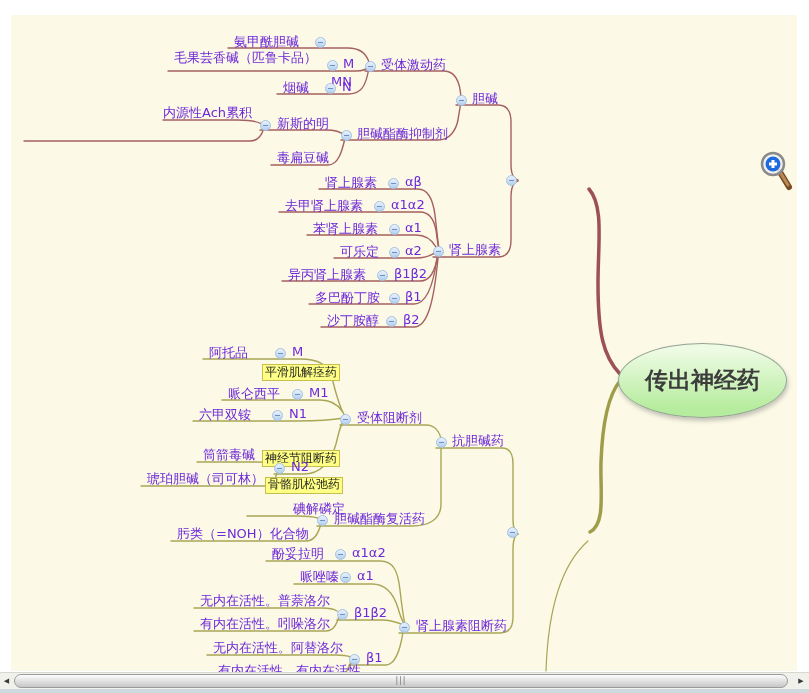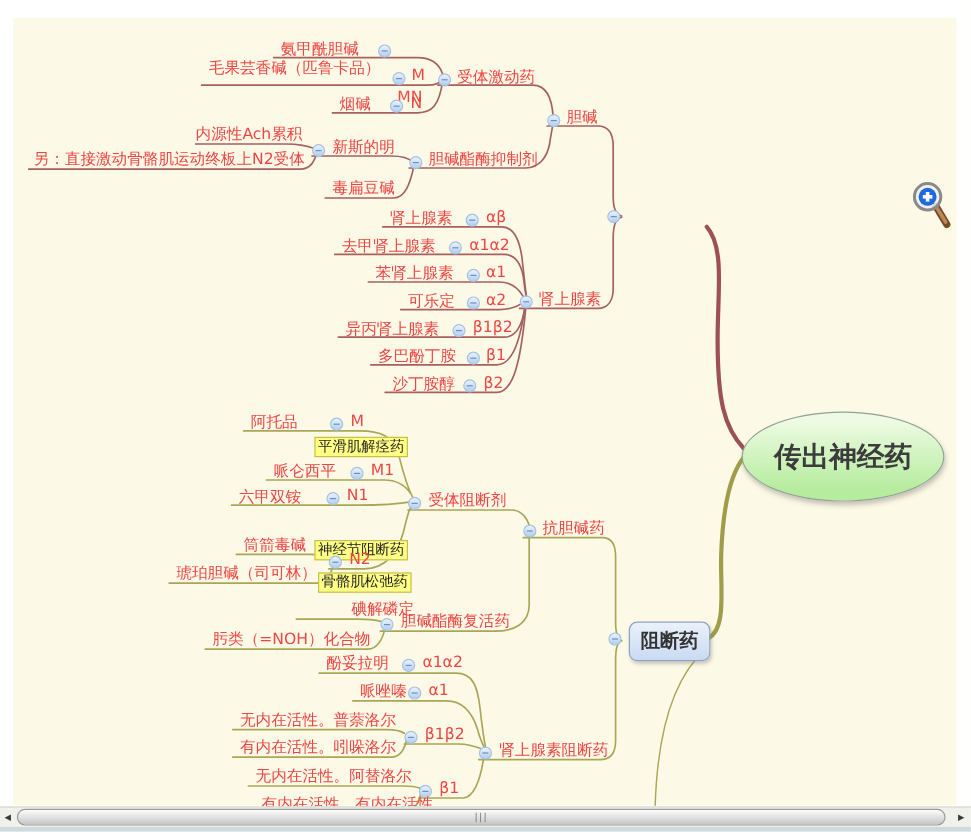--- a/index.html
+++ b/index.html
@@ -1,21 +1,21 @@
 <!DOCTYPE html>
 <html><head>
 <meta charset="utf-8">
 <style>
   html,body{margin:0;padding:0}
   body{width:809px;height:693px;position:relative;background:#ffffff;overflow:hidden;
        font-family:"DejaVu Sans","Liberation Sans",sans-serif;}
   #canvas{position:absolute;left:11px;top:15px;width:786px;height:656px;background:#fcfae6;}
   #edges{position:absolute;left:0;top:0;width:809px;height:693px;pointer-events:none;}
   #nodes{position:absolute;left:0;top:0;width:809px;height:693px;}
-  .node-label{position:absolute;font-size:13px;line-height:15px;color:#ef4444;white-space:nowrap;}
+  .node-label{position:absolute;font-size:13px;line-height:15px;color:#6d28d9;white-space:nowrap;}
   .main-node{position:absolute;width:66px;height:31px;display:flex;align-items:center;justify-content:center;
        font-size:16px;font-weight:bold;color:#333;
        background:linear-gradient(180deg,#eaf1fb,#c9daf2);
        border:1px solid #8ea2c4;border-radius:7px;box-shadow:1px 2px 3px rgba(110,110,110,.35);}
   .root-node{position:absolute;width:167px;height:73px;display:flex;align-items:center;justify-content:center;
        font-size:23px;font-weight:bold;color:#3c3c3c;
        background:linear-gradient(180deg,#eefbe4 8%,#b6ec9e 88%);
        border:1.5px solid #93a393;border-radius:50%;box-shadow:1px 3px 4px rgba(110,110,110,.4);}
   .callout{position:absolute;font-size:12px;line-height:15px;background:#ffff86;border:1px solid #c6bf4e;
        color:#1f1f1f;padding:0 2px;white-space:nowrap;}
@@ -104,21 +104,20 @@
     <span class="minus" style="left: 327px; top: 60px;"></span>
     <div class="node-label" style="left: 174px; top: 50px;">毛果芸香碱（匹鲁卡品）</div>
     <div class="node-label" style="left: 342px; top: 79px;">N</div>
     <span class="minus" style="left: 325px; top: 83px;"></span>
     <div class="node-label" style="left: 283px; top: 80px;">烟碱</div>
     <div class="node-label" style="left: 357px; top: 126px;">胆碱酯酶抑制剂</div>
     <span class="minus" style="left: 341px; top: 130px;"></span>
     <div class="node-label" style="left: 277px; top: 116px;">新斯的明</div>
     <span class="minus" style="left: 260px; top: 120px;"></span>
     <div class="node-label" style="left: 163px; top: 105px;">内源性Ach累积</div>
-    <div class="node-label" style="left: 28px; top: 126px;">另：直接激动骨骼肌运动终板上N2受体</div>
     <div class="node-label" style="left: 277px; top: 150px;">毒扁豆碱</div>
     <div class="node-label" style="left: 449px; top: 242px;">肾上腺素</div>
     <span class="minus" style="left: 433px; top: 246px;"></span>
     <div class="node-label" style="left: 405px; top: 174px;">αβ</div>
     <span class="minus" style="left: 388px; top: 178px;"></span>
     <div class="node-label" style="left: 325px; top: 175px;">肾上腺素</div>
     <div class="node-label" style="left: 391px; top: 197px;">α1α2</div>
     <span class="minus" style="left: 374px; top: 201px;"></span>
     <div class="node-label" style="left: 285px; top: 198px;">去甲肾上腺素</div>
     <div class="node-label" style="left: 405px; top: 220px;">α1</div>
@@ -129,21 +128,20 @@
     <div class="node-label" style="left: 340px; top: 244px;">可乐定</div>
     <div class="node-label" style="left: 394px; top: 266px;">β1β2</div>
     <span class="minus" style="left: 377px; top: 270px;"></span>
     <div class="node-label" style="left: 288px; top: 267px;">异丙肾上腺素</div>
     <div class="node-label" style="left: 405px; top: 289px;">β1</div>
     <span class="minus" style="left: 389px; top: 293px;"></span>
     <div class="node-label" style="left: 315px; top: 290px;">多巴酚丁胺</div>
     <div class="node-label" style="left: 403px; top: 312px;">β2</div>
     <span class="minus" style="left: 386px; top: 316px;"></span>
     <div class="node-label" style="left: 327px; top: 313px;">沙丁胺醇</div>
-    <div class="main-node" style="left: 524px; top: 518px;">阻断药</div>
     <span class="minus" style="left: 507px; top: 527px;"></span>
     <div class="node-label" style="left: 452px; top: 433px;">抗胆碱药</div>
     <span class="minus" style="left: 436px; top: 437px;"></span>
     <div class="node-label" style="left: 357px; top: 410px;">受体阻断剂</div>
     <span class="minus" style="left: 340px; top: 414px;"></span>
     <div class="node-label" style="left: 292px; top: 344px;">M</div>
     <span class="minus" style="left: 275px; top: 348px;"></span>
     <div class="node-label" style="left: 209px; top: 345px;">阿托品</div>
     <div class="callout" style="left: 262px; top: 364px;">平滑肌解痉药</div>
     <div class="node-label" style="left: 309px; top: 385px;">M1</div>

